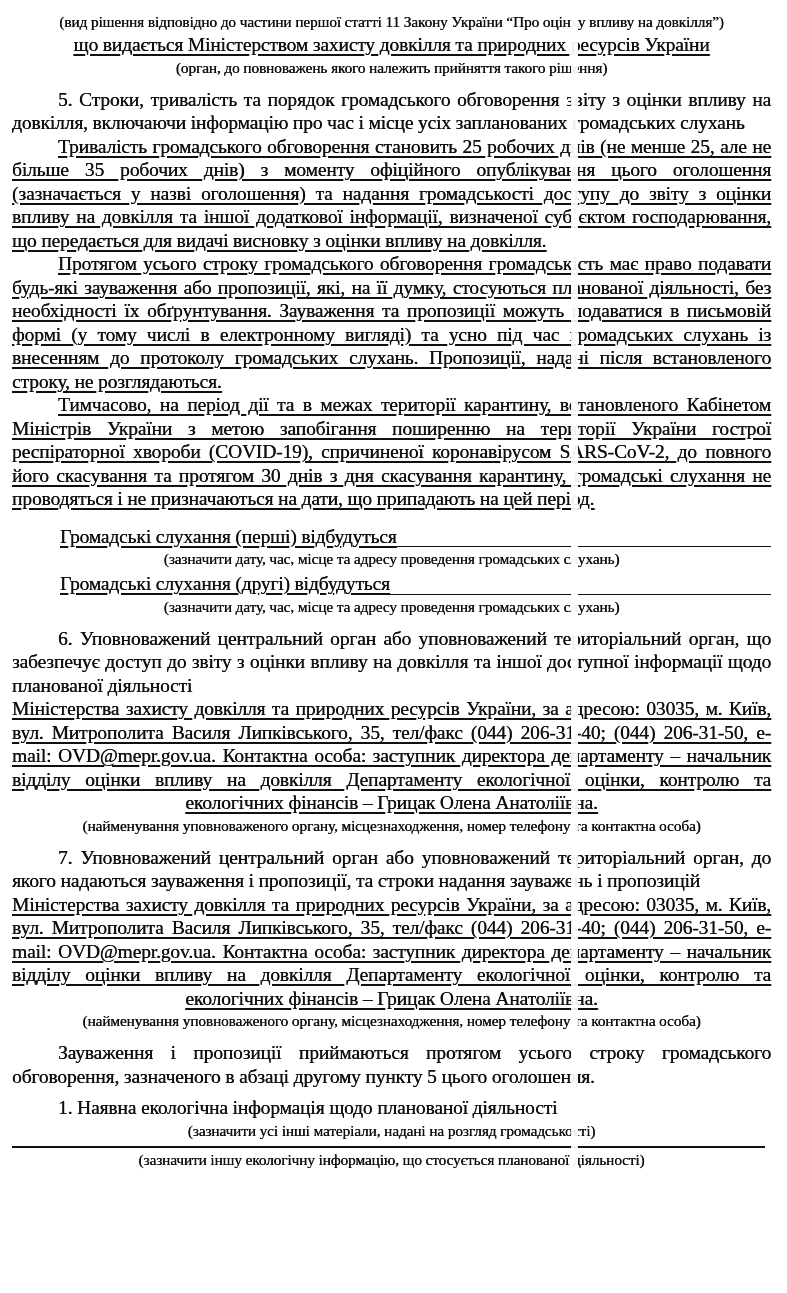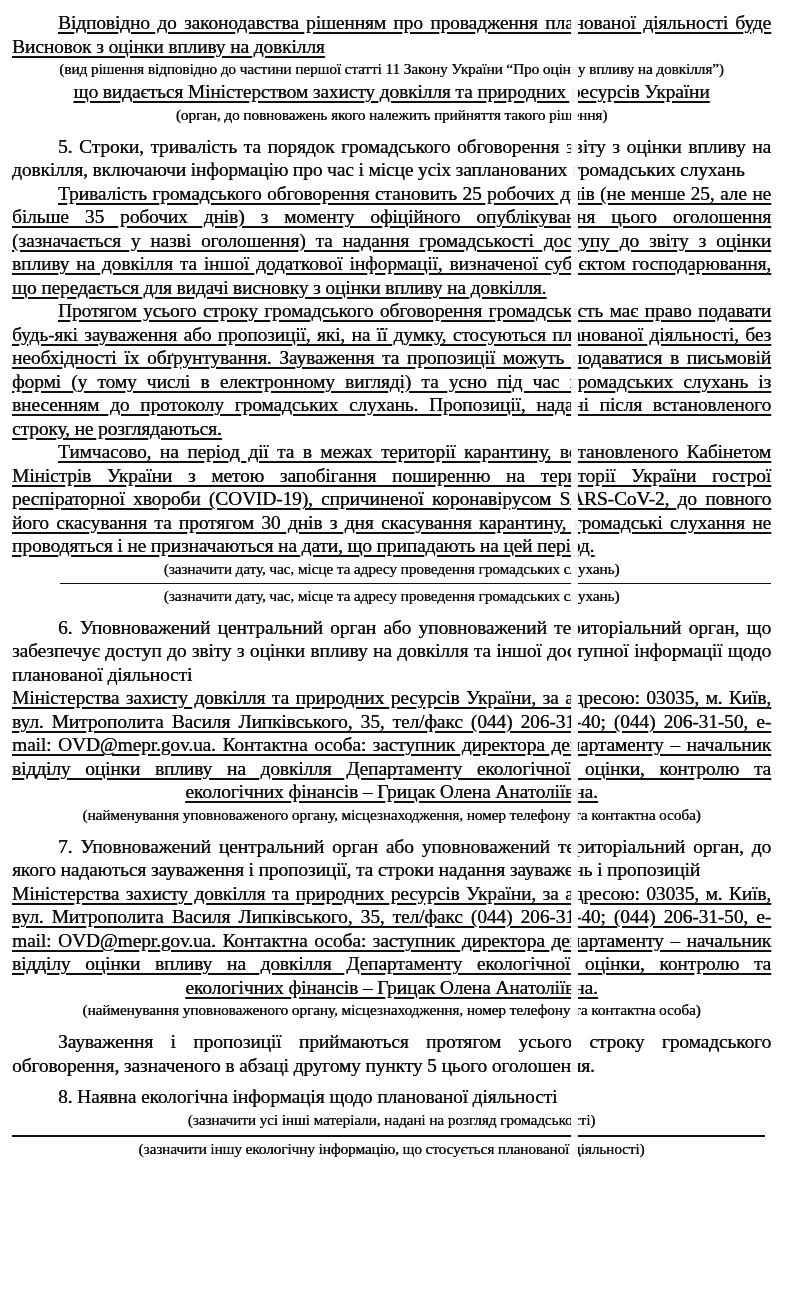--- a/index.html
+++ b/index.html
@@ -59,48 +59,52 @@
     background:#ffffff;
     opacity:0.93;
     pointer-events:none;
   }
 </style>
 </head>
 <body>
 
 <div class="page">
 
-  <p class="body j ind u">Відповідно до законодавства рішенням про провадження планованої діяльності буде Висновок з оцінки впливу на довкілля</p>
   <p class="cap">(вид рішення відповідно до частини першої статті 11 Закону України “Про оцінку впливу на довкілля”)</p>
   <p class="body center u" style="margin-top:2px;">що видається Міністерством захисту довкілля та природних ресурсів України</p>
   <p class="cap">(орган, до повноважень якого належить прийняття такого рішення)</p>
 
   <p class="body j ind m-sec">5. Строки, тривалість та порядок громадського обговорення звіту з оцінки впливу на довкілля, включаючи інформацію про час і місце усіх запланованих громадських слухань</p>
   <p class="body j ind u">Тривалість громадського обговорення становить 25 робочих днів (не менше 25, але не більше 35 робочих днів) з моменту офіційного опублікування цього оголошення (зазначається у назві оголошення) та надання громадськості доступу до звіту з оцінки впливу на довкілля та іншої додаткової інформації, визначеної суб’єктом господарювання, що передається для видачі висновку з оцінки впливу на довкілля.</p>
   <p class="body j ind u">Протягом усього строку громадського обговорення громадськість має право подавати будь-які зауваження або пропозиції, які, на її думку, стосуються планованої діяльності, без необхідності їх обґрунтування. Зауваження та пропозиції можуть подаватися в письмовій формі (у тому числі в електронному вигляді) та усно під час громадських слухань із внесенням до протоколу громадських слухань. Пропозиції, надані після встановленого строку, не розглядаються.</p>
   <p class="body j ind u">Тимчасово, на період дії та в межах території карантину, встановленого Кабінетом Міністрів України з метою запобігання поширенню на території України гострої респіраторної хвороби (COVID-19), спричиненої коронавірусом SARS-CoV-2, до повного його скасування та протягом 30 днів з дня скасування карантину, громадські слухання не проводяться і не призначаються на дати, що припадають на цей період.</p>
 
+  <div class="fillrow row1">
+    <span class="body u lbl">Громадські слухання (перші) відбудуться</span>
+    <span class="fill"></span>
+  </div>
   <p class="cap">(зазначити дату, час, місце та адресу проведення громадських слухань)</p>
 
   <div class="fillrow row2">
+    <span class="body u lbl">Громадські слухання (другі) відбудуться</span>
     <span class="fill"></span>
   </div>
   <p class="cap">(зазначити дату, час, місце та адресу проведення громадських слухань)</p>
 
   <p class="body j ind m-sec">6. Уповноважений центральний орган або уповноважений територіальний орган, що забезпечує доступ до звіту з оцінки впливу на довкілля та іншої доступної інформації щодо планованої діяльності</p>
   <p class="body jc u">Міністерства захисту довкілля та природних ресурсів України, за адресою: 03035, м. Київ, вул. Митрополита Василя Липківського, 35, тел/факс (044) 206-31-40; (044) 206-31-50, e-mail: OVD@mepr.gov.ua. Контактна особа: заступник директора департаменту – начальник відділу оцінки впливу на довкілля Департаменту екологічної оцінки, контролю та екологічних фінансів – Грицак Олена Анатоліївна.</p>
   <p class="cap">(найменування уповноваженого органу, місцезнаходження, номер телефону та контактна особа)</p>
 
   <p class="body j ind m-sec">7. Уповноважений центральний орган або уповноважений територіальний орган, до якого надаються зауваження і пропозиції, та строки надання зауважень і пропозицій</p>
   <p class="body jc u">Міністерства захисту довкілля та природних ресурсів України, за адресою: 03035, м. Київ, вул. Митрополита Василя Липківського, 35, тел/факс (044) 206-31-40; (044) 206-31-50, e-mail: OVD@mepr.gov.ua. Контактна особа: заступник директора департаменту – начальник відділу оцінки впливу на довкілля Департаменту екологічної оцінки, контролю та екологічних фінансів – Грицак Олена Анатоліївна.</p>
   <p class="cap">(найменування уповноваженого органу, місцезнаходження, номер телефону та контактна особа)</p>
 
   <p class="body j ind m-sec">Зауваження і пропозиції приймаються протягом усього строку громадського обговорення, зазначеного в абзаці другому пункту 5 цього оголошення.</p>
 
-  <p class="body ind" style="margin-top:8px;">8. Наявна екологічна інформація щодо планованої діяльності</p>
+  <p class="body ind" style="margin-top:8px;">1. Наявна екологічна інформація щодо планованої діяльності</p>
 
   <p class="cap">(зазначити усі інші матеріали, надані на розгляд громадськості)</p>
 
   <div class="blankline"></div>
   <p class="cap" style="margin-top:2px;">(зазначити іншу екологічну інформацію, що стосується планованої діяльності)</p>
 
   <div class="scan-artifact"></div>
 </div>
 
 </body></html>

